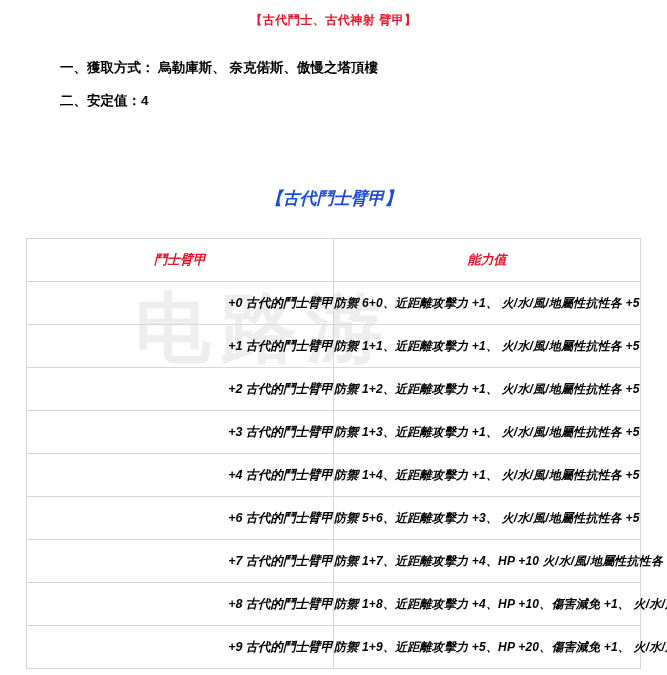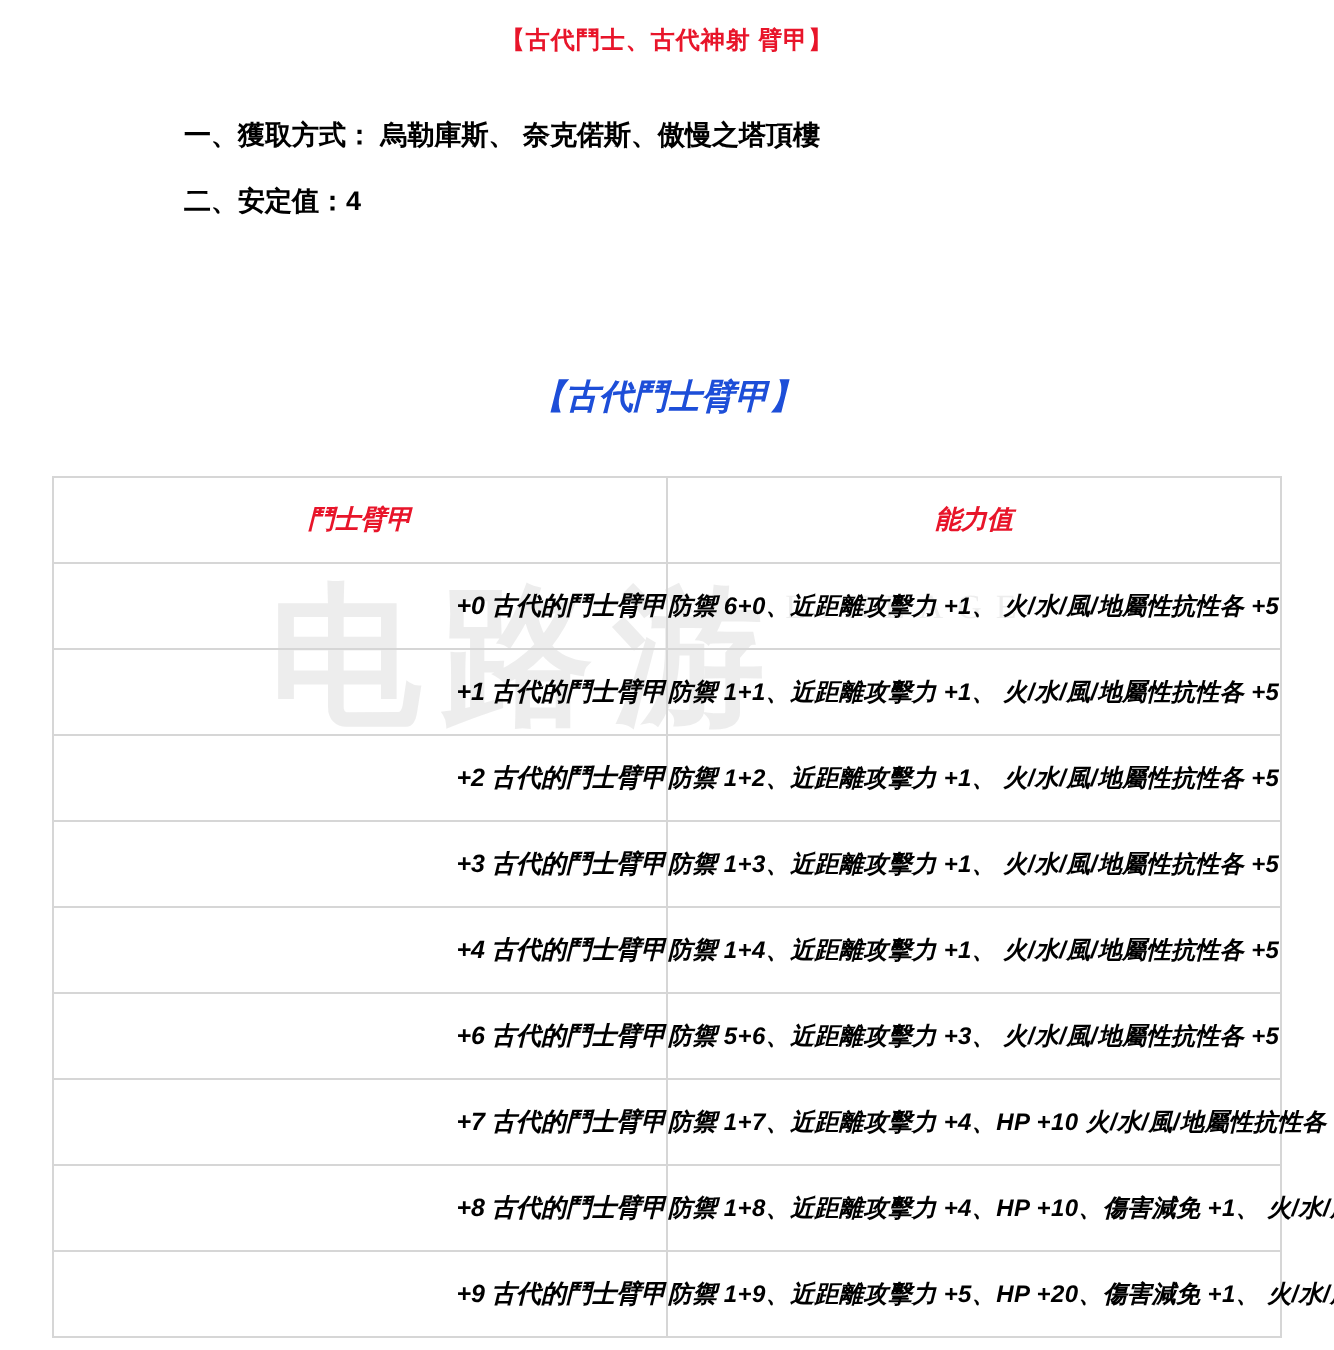--- a/index.html
+++ b/index.html
@@ -57,21 +57,21 @@
     text-align: center;
     color: #e8152a;
     font-weight: bold;
     font-size: 12px;
     margin-top: 12px;
     letter-spacing: 0.5px;
   }
 
   .info-lines {
     margin-top: 22px;
-    padding-left: 92px;
+    padding-left: 60px;
     font-size: 13.5px;
     line-height: 2.45;
     font-weight: bold;
   }
   .info-line {
     white-space: pre;
   }
 
   .section-title {
     text-align: center;

